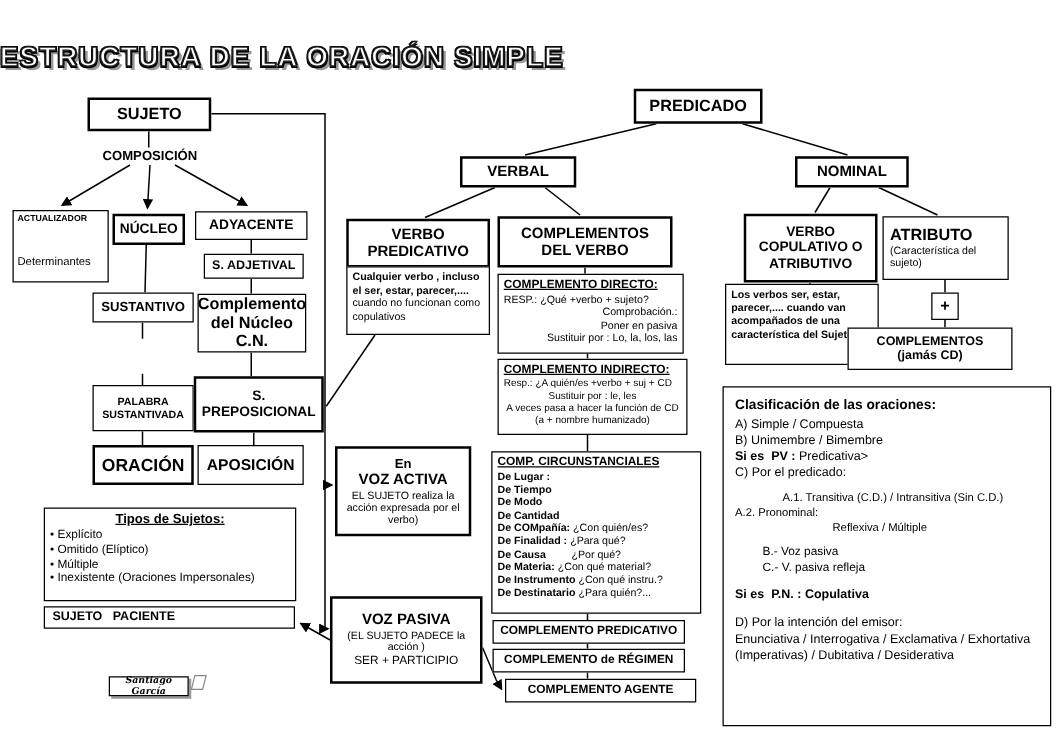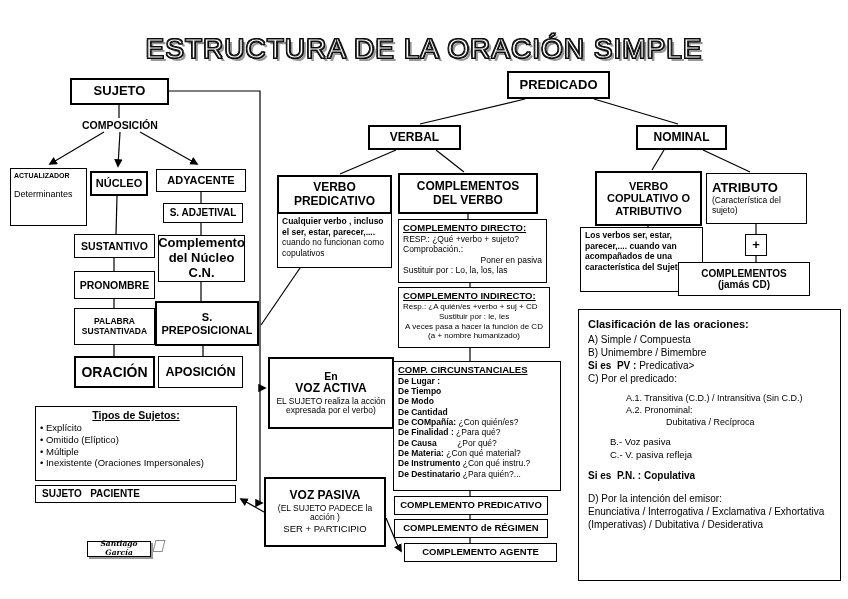--- a/index.html
+++ b/index.html
@@ -7,21 +7,21 @@
   .stage{position:relative;width:848px;height:599px;background:#fff;overflow:hidden}
   .wires{position:absolute;left:0;top:0;pointer-events:none}
   .box{position:absolute;border:1.5px solid #000;background:#fff;display:flex;flex-direction:column;align-items:center;justify-content:center;text-align:center;font-weight:bold;line-height:1.15}
   .thick{border-width:2px}
   .thin{border-width:1px}
   .tbox{position:absolute;border:1.5px solid #000;background:#fff;padding:2px 4px;line-height:1.24}
   .lbl{position:absolute;font-weight:bold}
   .u{text-decoration:underline}
   .b{font-weight:bold}
   .n{font-weight:normal}
-  .ttl{position:absolute;left:0;top:33px;width:100%;text-align:center;font-weight:normal;font-size:28px;letter-spacing:1px;color:#fff;
+  .ttl{position:absolute;left:0;top:33px;width:100%;text-align:left;font-weight:bold;font-size:22px;letter-spacing:1px;color:#fff;
        -webkit-text-stroke:1.1px #1a1a1a;
        text-shadow:-1px -1px 0 #000,1px -1px 0 #000,-1px 1px 0 #000,1px 1px 0 #000,3px 3px 0 #999}
   .bullet{display:block;text-align:left;font-weight:normal}
   .bullet::before{content:"• "}
   .line{display:block}
 </style>
 </head>
 <body>
 
 <div class="stage">
@@ -69,32 +69,31 @@
   </svg>
 
   <div class="ttl">ESTRUCTURA DE LA ORACIÓN SIMPLE</div>
 
   <div class="box thick" style="left:70px;top:78px;width:99px;height:27px;font-size:13px">SUJETO</div>
 
   <div class="lbl" style="left:82px;top:119px;font-size:10.5px">COMPOSICIÓN</div>
 
   <div class="box thin" style="left:10px;top:168px;width:77px;height:58px;justify-content:flex-start;align-items:flex-start;padding:3px;text-align:left">
     <span style="font-size:7px">ACTUALIZADOR</span>
-    <span class="n" style="font-size:9px;margin-top:9px">Determinantes</span>
+    <span class="n" style="font-size:9px;margin-top:24px">Determinantes</span>
   </div>
 
   <div class="box thick" style="left:90px;top:171px;width:58px;height:25px;font-size:11px">NÚCLEO</div>
 
   <div class="box" style="left:156px;top:169px;width:90px;height:23px;font-size:11px">ADYACENTE</div>
 
   <div class="box" style="left:163px;top:203px;width:80px;height:20px;font-size:10px">S. ADJETIVAL</div>
 
   <div class="box" style="left:74px;top:234px;width:81px;height:24px;font-size:10.5px">SUSTANTIVO</div>
 
-  <div class="box" style="left:74px;top:271px;width:81px;height:28px;font-size:10.5px">PRONOMBRE</div>
 
   <div class="box" style="left:74px;top:308px;width:81px;height:37px;font-size:8.5px">PALABRA SUSTANTIVADA</div>
 
   <div class="box thick" style="left:74px;top:356px;width:81px;height:32px;font-size:14px">ORACIÓN</div>
 
   <div class="box" style="left:158px;top:235px;width:87px;height:47px;font-size:13px">Complemento del Núcleo C.N.</div>
 
   <div class="box thick" style="left:155px;top:301px;width:104px;height:45px;font-size:11px">S. PREPOSICIONAL</div>
 
   <div class="box" style="left:158px;top:356px;width:85px;height:32px;font-size:12.5px">APOSICIÓN</div>
@@ -129,34 +128,34 @@
   </div>
 
   <div class="box thick" style="left:398px;top:173px;width:140px;height:41px;font-size:12px">
     <span class="line">COMPLEMENTOS</span>
     <span class="line">DEL  VERBO</span>
   </div>
 
   <div class="tbox" style="left:398px;top:219px;width:149px;height:64px;font-size:8.5px">
     <span class="line b u" style="font-size:9.5px">COMPLEMENTO DIRECTO:</span>
     <span class="line">RESP.: ¿Qué +verbo + sujeto?</span>
-    <span class="line" style="text-align:left">Comprobación.:</span>
+    <span class="line" style="text-align:right">Comprobación.:</span>
     <span class="line" style="text-align:right">Poner en pasiva</span>
-    <span class="line" style="text-align:left">Sustituir por : Lo, la, los, las</span>
+    <span class="line" style="text-align:right">Sustituir por : Lo, la, los, las</span>
   </div>
 
   <div class="tbox" style="left:398px;top:287px;width:152px;height:61px;font-size:8px">
     <span class="line b u" style="font-size:9.5px">COMPLEMENTO INDIRECTO:</span>
     <span class="line">Resp.: ¿A quién/es +verbo + suj + CD</span>
     <span class="line" style="text-align:center">Sustituir por : le, les</span>
     <span class="line" style="text-align:center">A veces pasa a hacer la función de CD</span>
     <span class="line" style="text-align:center">(a + nombre humanizado)</span>
   </div>
 
-  <div class="box thick" style="left:268px;top:357px;width:126px;height:72px">
+  <div class="box thick" style="left:268px;top:357px;width:109px;height:72px">
     <span style="font-size:10.5px">En</span>
     <span style="font-size:12px">VOZ ACTIVA</span>
     <span class="n" style="font-size:8.5px;padding:1px 3px 0">EL SUJETO realiza la acción  expresada por el verbo)</span>
   </div>
 
   <div class="tbox" style="left:393px;top:361px;width:168px;height:130px;font-size:8.5px;line-height:1.22">
     <span class="line b u" style="font-size:9.5px">COMP. CIRCUNSTANCIALES</span>
     <span class="line"><span class="b">De Lugar :</span> <span class="n"></span></span>
     <span class="line"><span class="b">De Tiempo</span> <span class="n"></span></span>
     <span class="line"><span class="b">De Modo</span> <span class="n"></span></span>
@@ -201,22 +200,22 @@
     <span class="line">(jamás CD)</span>
   </div>
 
   <div class="tbox" style="left:578px;top:309px;width:263px;height:272px;padding:7px 9px;font-size:10px;line-height:1.3">
     <span class="line b" style="font-size:11px;margin-bottom:2px">Clasificación de las oraciones:</span>
     <span class="line n">A) Simple / Compuesta</span>
     <span class="line n">B) Unimembre / Bimembre</span>
     <span class="line" style="white-space:pre-wrap"><span class="b">Si es  PV :</span> <span class="n">Predicativa&gt;</span></span>
     <span class="line n" style="margin-bottom:8px">C) Por el predicado:</span>
     <span class="line n" style="margin-left:38px;font-size:9px">A.1. Transitiva (C.D.) / Intransitiva (Sin C.D.)</span>
-    <span class="line n" style="margin-left:38px;font-size:9px">A.2. Pronominal:</span>
-    <span class="line n" style="margin-left:78px;font-size:9px;margin-bottom:8px">Dubitativa / Recíproca</span>
+    <span class="line n" style="font-size:9px">A.2. Pronominal:</span>
+    <span class="line n" style="margin-left:78px;font-size:9px;margin-bottom:8px">Reflexiva / Múltiple</span>
     <span class="line n" style="margin-left:22px;font-size:9.5px">B.- Voz pasiva</span>
     <span class="line n" style="margin-left:22px;font-size:9.5px;margin-bottom:8px">C.- V. pasiva refleja</span>
     <span class="line b" style="white-space:pre-wrap;margin-bottom:10px">Si es  P.N. : Copulativa</span>
     <span class="line n">D) Por la intención del emisor:</span>
     <span class="line n">Enunciativa / Interrogativa / Exclamativa / Exhortativa (Imperativas) / Dubitativa / Desiderativa</span>
   </div>
 
 </div>
 
 </body></html>

